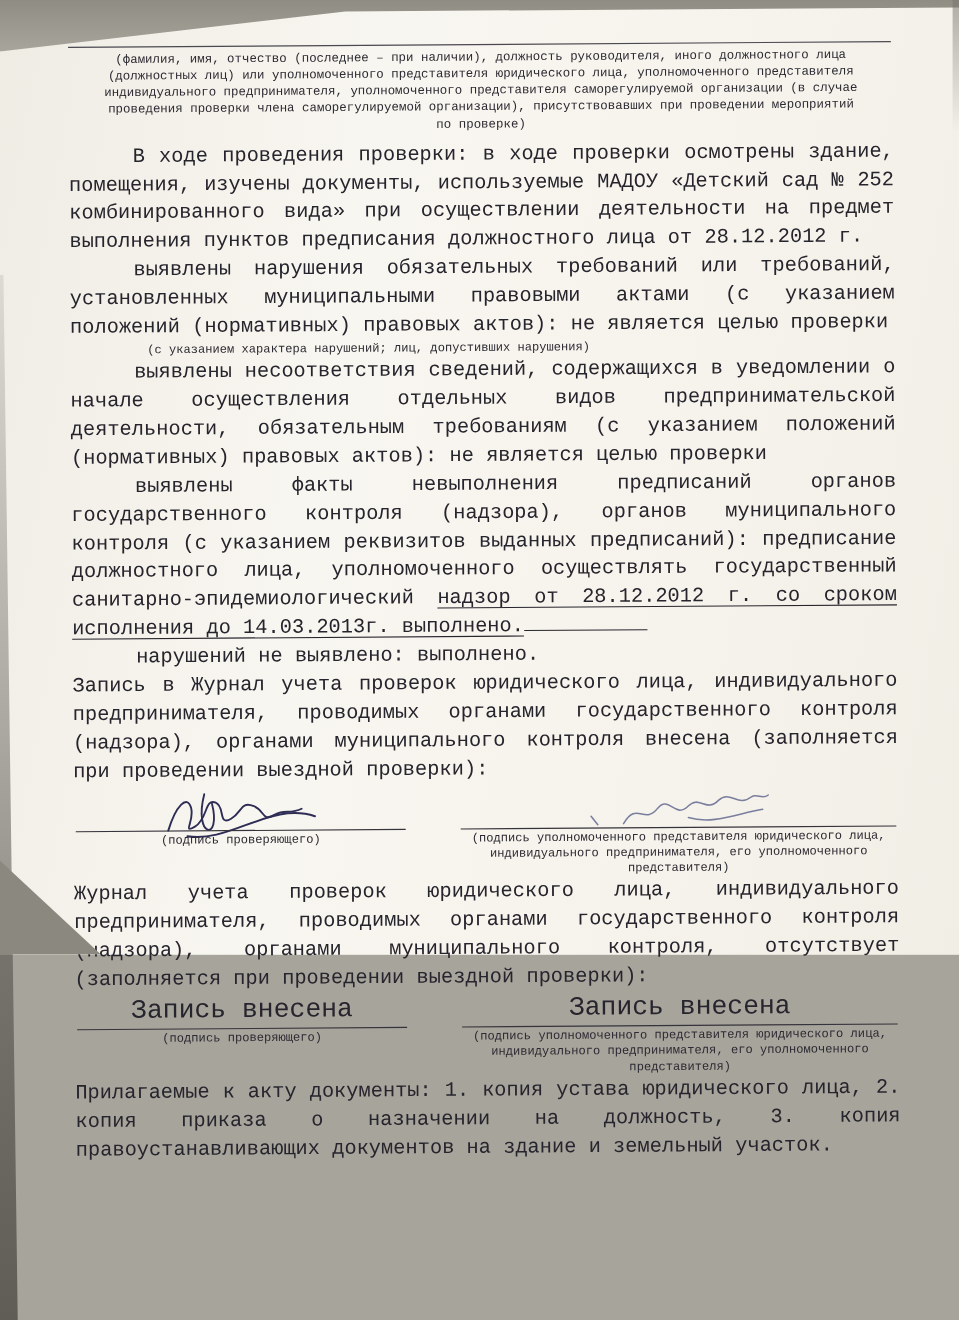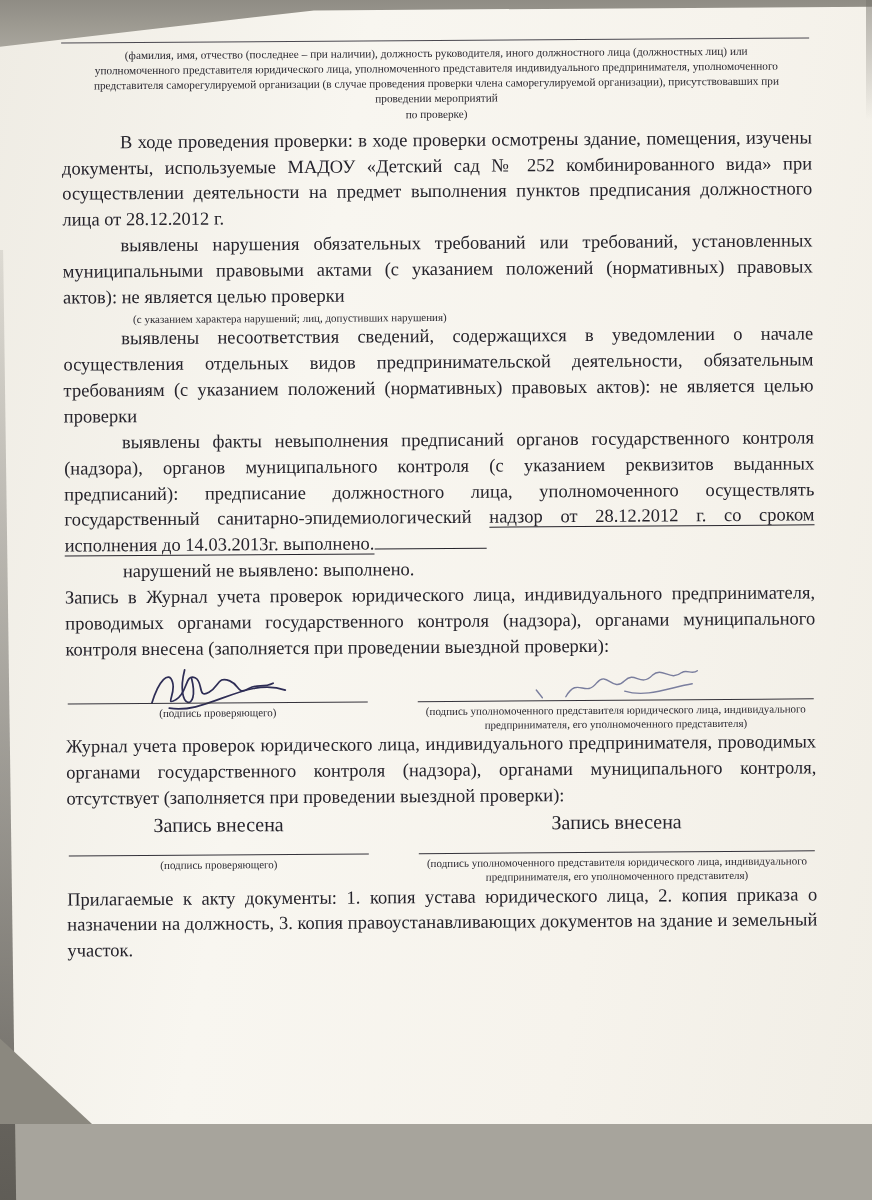--- a/index.html
+++ b/index.html
@@ -2,22 +2,23 @@
 <html lang="ru"><head>
 <meta charset="utf-8">
 <style>
   html,body{margin:0;padding:0;}
   body{
     width:872px;height:1200px;overflow:hidden;
     background:#a7a49c;
     font-family:"Liberation Serif", serif;
   }
   .scan{
-    position:relative;width:872px;height:1124px;
+    position:relative;width:872px;height:868px;
     background:linear-gradient(100deg,#efece4 0%,#f8f6f0 35%,#f6f3ec 70%,#f1eee6 100%);
+    font-family:Liberation Mono, monospace;
   }
   
   .edge-top{
     position:absolute;top:0;left:0;width:100%;height:52px;
     background:linear-gradient(#8f8c84,#aBa89f);
     clip-path:polygon(0 0,100% 0,100% 13%,36% 20%,0 90%);
   }
   .edge-left{
     position:absolute;top:250px;left:0;width:26px;height:950px;
     background:linear-gradient(to bottom, rgba(110,107,100,0.15), rgba(88,85,79,0.9));
@@ -82,21 +83,21 @@
   .sigcol.right{width:396px;}
   .sig-art{height:52px;margin-bottom:-14px;}
   .sigline{
     width:100%;border-bottom:1.6px solid #35333b;height:0;
   }
   .sigcaption{
     font-size:11px;line-height:1.3;text-align:center;color:#2c2a32;margin-top:2px;
     width:100%;
   }
   .siglabel{
-    font-size:20px;color:#26242c;margin-bottom:18px;text-align:left;
+    font-size:24px;color:#26242c;margin-bottom:2px;text-align:left;
   }
 </style>
 </head>
 <body>
 
 <div class="scan">
   <div class="tilt">
     <div class="content">
 
       <div class="rule-top"></div>

